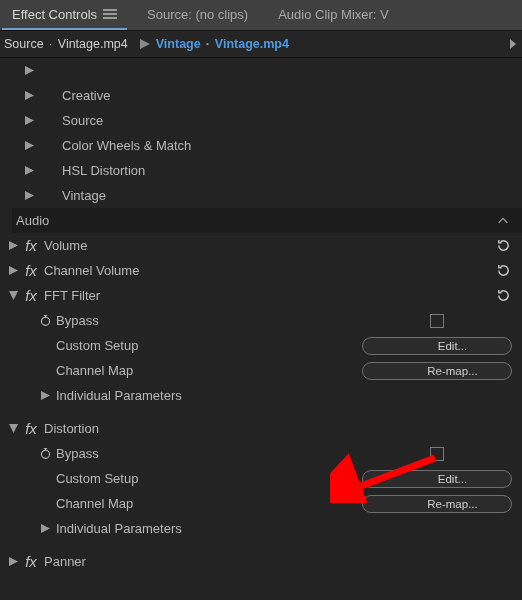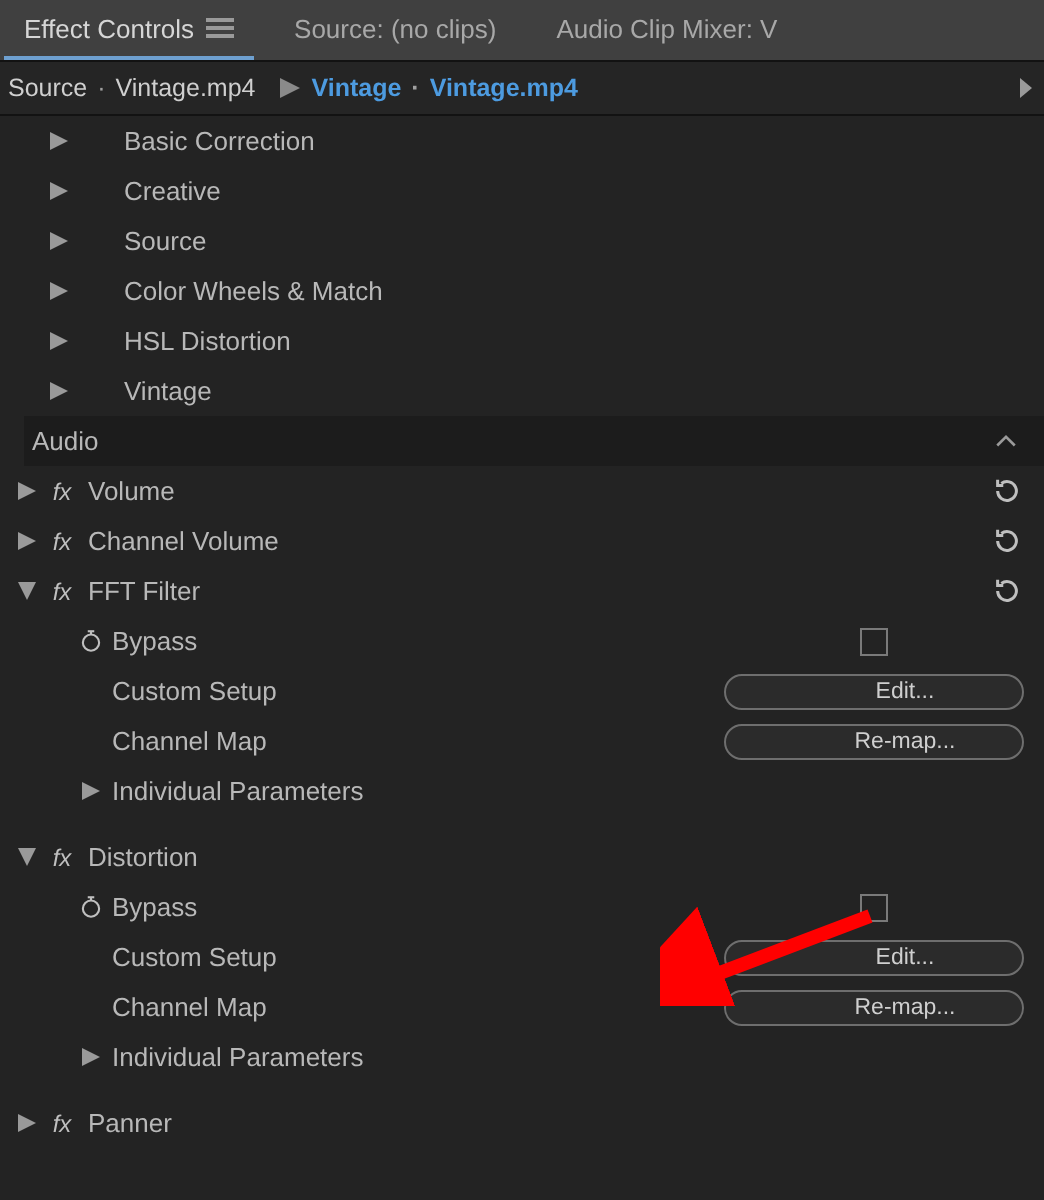--- a/index.html
+++ b/index.html
@@ -86,21 +86,21 @@
   .pad { flex: 0 0 auto; height: 100%; }
   .twisty {
     width: 14px; height: 14px;
     display: inline-flex; align-items: center; justify-content: center;
     margin-right: 4px;
     flex: 0 0 auto;
   }
   .twisty svg { display: block; }
   .fx {
     font-style: italic;
-    font-size: 12px;
+    font-size: 15px;
     color: #bfbfbf;
     margin-right: 6px;
     width: 14px; text-align: center;
   }
   .stopwatch {
     width: 14px; height: 14px;
     margin-right: 4px;
     display: inline-flex; align-items: center; justify-content: center;
   }
   .reset {
@@ -181,21 +181,20 @@
 <div class="panel">
 
   <div class="row">
     <span class="pad" style="width:22px"></span>
     <span class="twisty">
         <svg width="9" height="9" viewBox="0 0 10 10">
           <polygon points="0,0 10,5 0,10" fill="#9a9a9a"></polygon>
         </svg>
       </span>
     <span class="pad" style="width:22px"></span>
-    <span class="label">Basic Correction</span>
   </div>
   <div class="row">
     <span class="pad" style="width:22px"></span>
     <span class="twisty">
         <svg width="9" height="9" viewBox="0 0 10 10">
           <polygon points="0,0 10,5 0,10" fill="#9a9a9a"></polygon>
         </svg>
       </span>
     <span class="pad" style="width:22px"></span>
     <span class="label">Creative</span>

